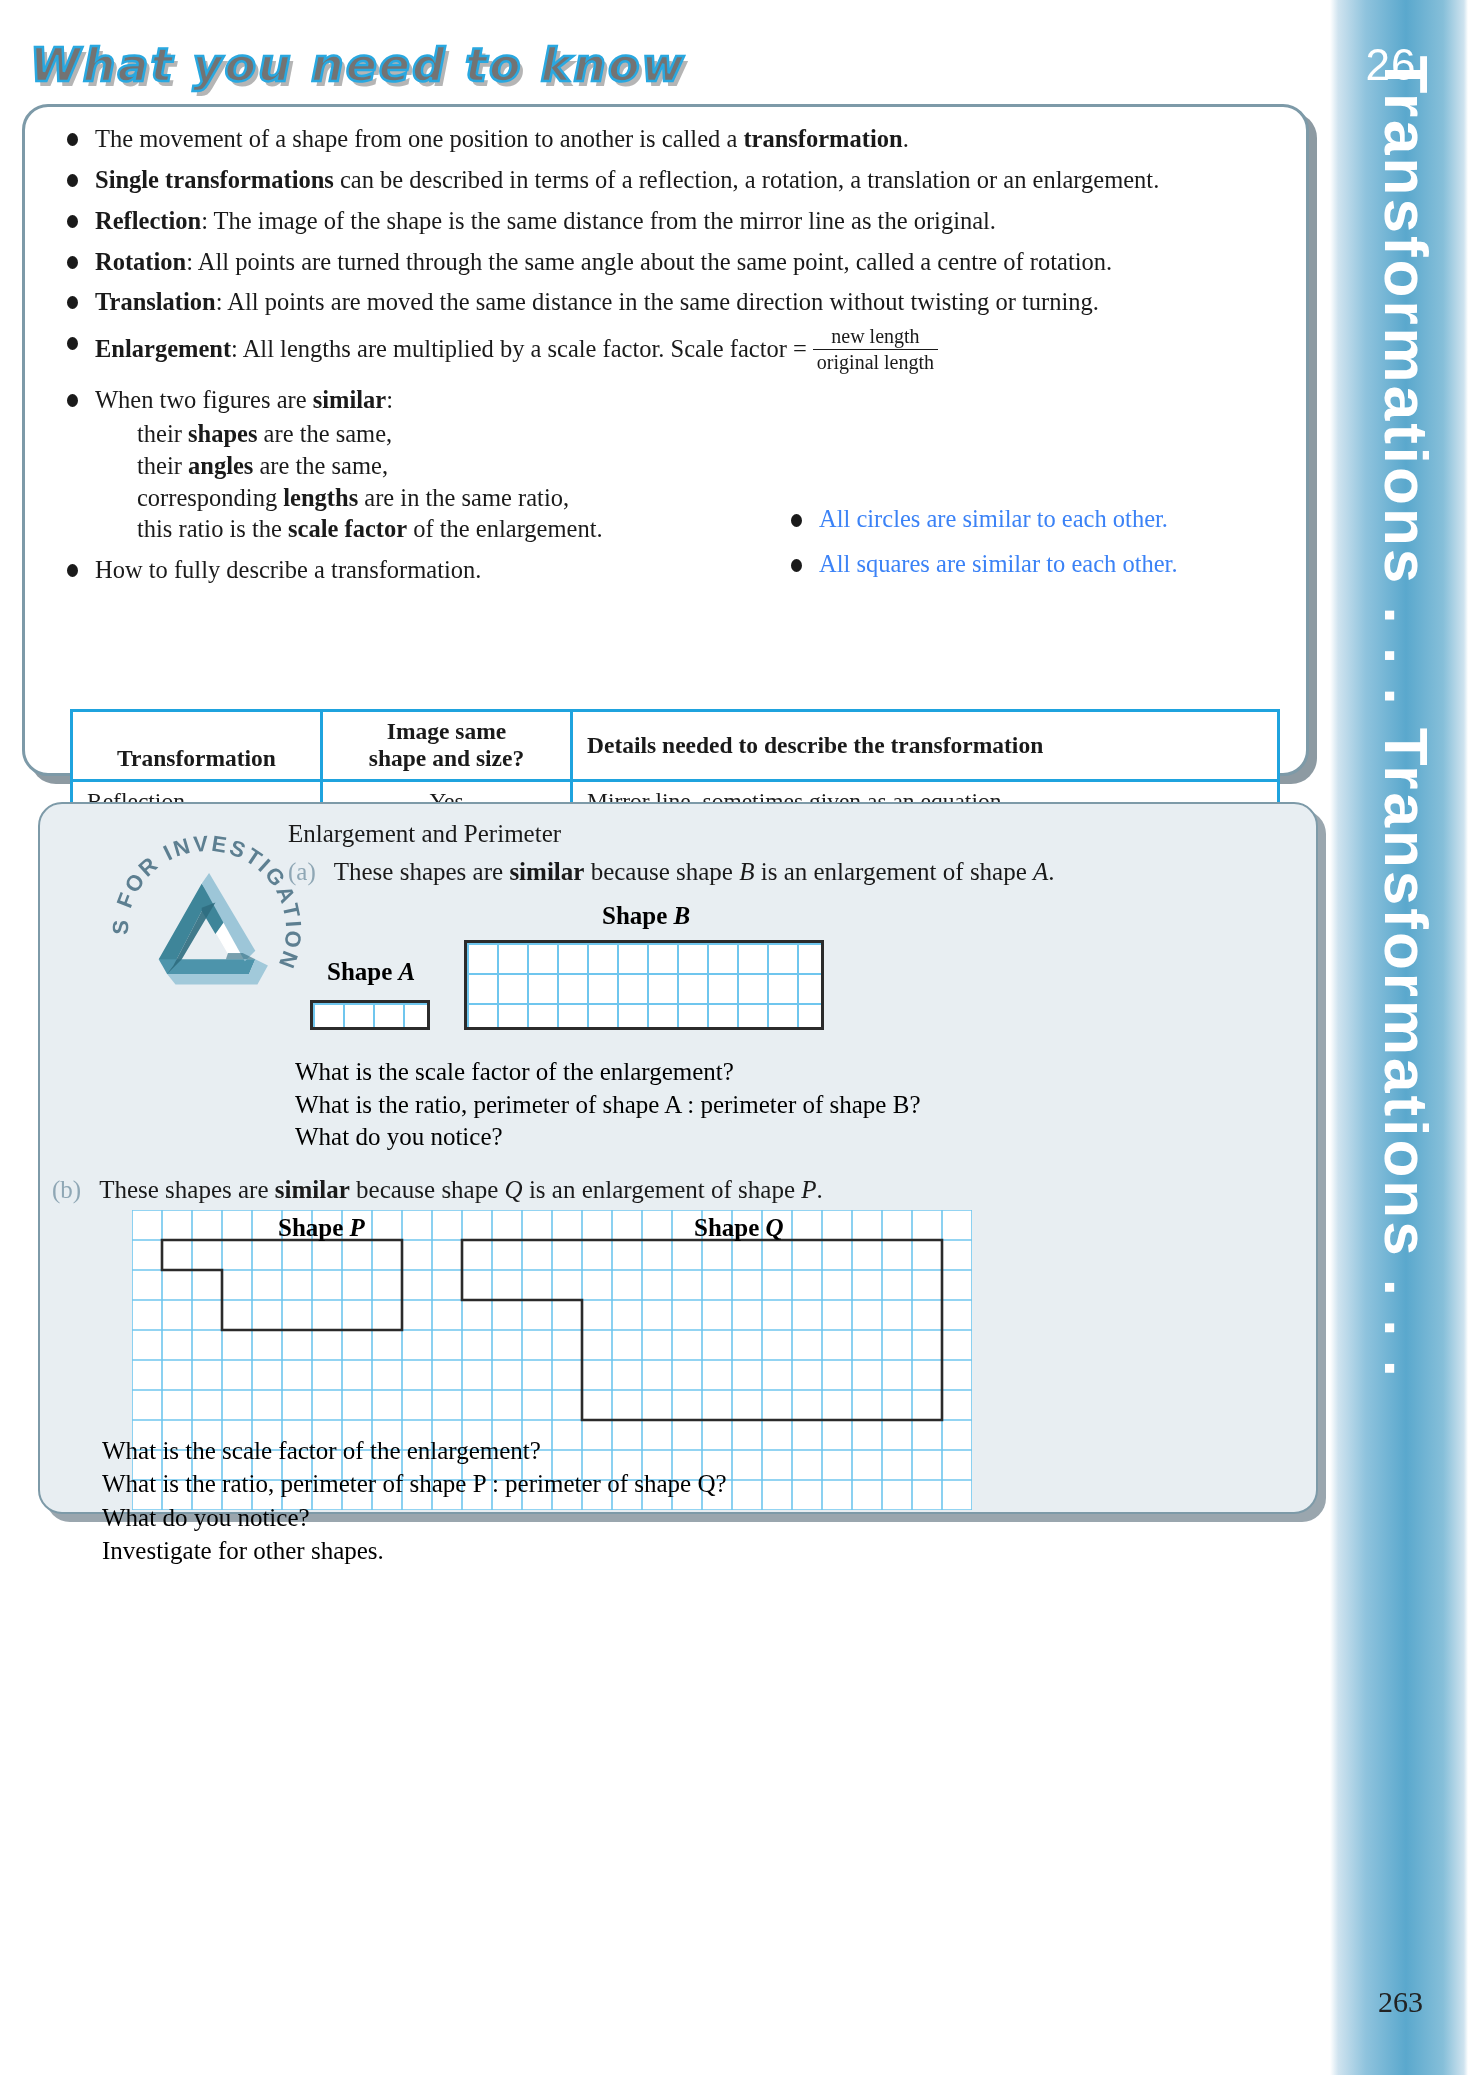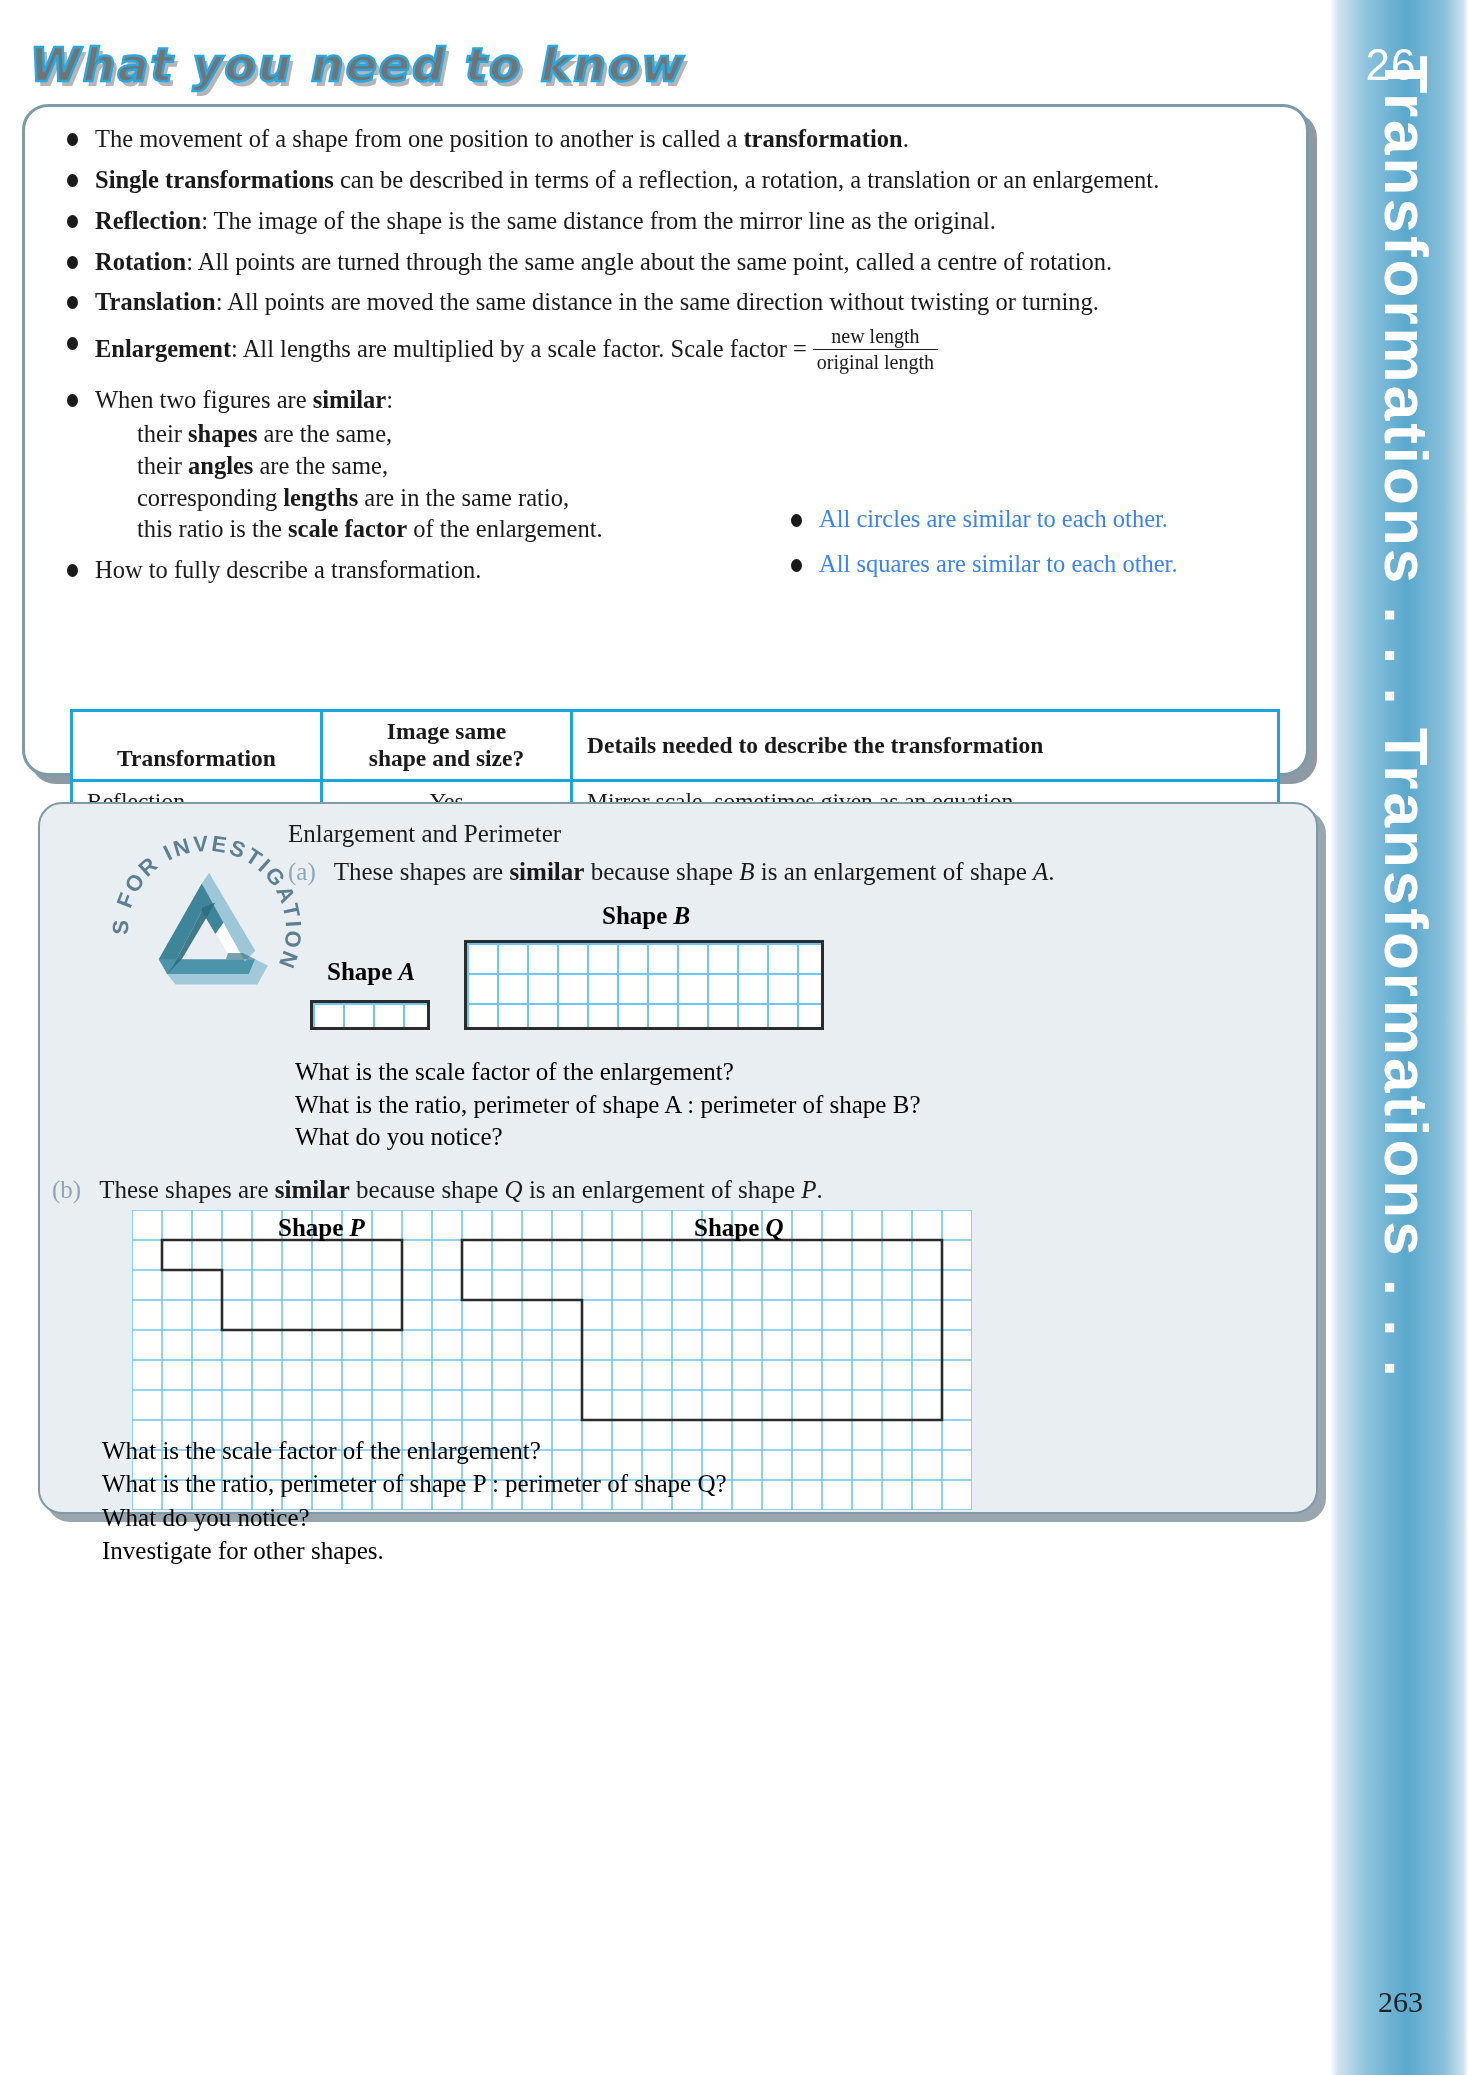--- a/index.html
+++ b/index.html
@@ -216,21 +216,21 @@
         <span>Image same</span><br>
         <span>shape and size?</span>
       </th>
       <th class="c3">Details needed to describe the transformation</th>
     </tr>
   </thead>
   <tbody id="tf-body">
       <tr>
         <td class="c1">Reflection</td>
         <td class="c2">Yes</td>
-        <td class="c3">Mirror scale, sometimes given as an equation.</td>
+        <td class="c3">Mirror line, sometimes given as an equation.</td>
       </tr>
       <tr>
         <td class="c1">Rotation</td>
         <td class="c2">Yes</td>
         <td class="c3">Centre of rotation, amount of turn, direction of turn.</td>
       </tr>
       <tr>
         <td class="c1">Translation</td>
         <td class="c2">Yes</td>
         <td class="c3">Horizontal movement and vertical movement.</td>

